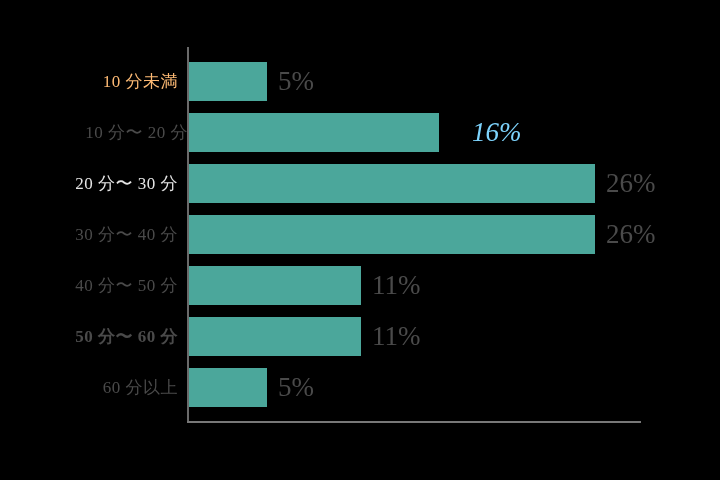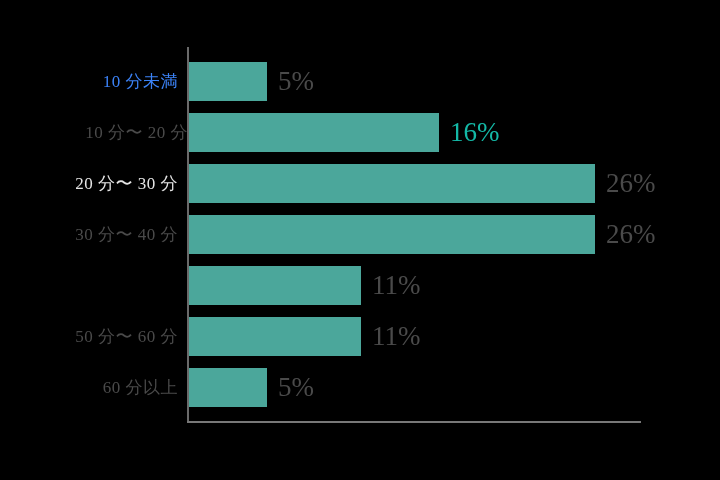--- a/index.html
+++ b/index.html
@@ -78,50 +78,51 @@
 </style>
 </head>
 <body>
 
 <div id="chart-root">
 
   <div class="axis-y"></div>
   <div class="axis-x"></div>
 
   <div class="row" id="row-0" style="top: 62px;">
-    <div class="cat-label" style="color: #3b82f6;">10 分未満</div>
+    <div class="cat-label" style="color: #fdba74;">10 分未満</div>
     <div class="bar" id="bar-0" style="width: 78px; background: rgb(75, 167, 155);"></div>
     <div class="val-label" id="val-0" style="left: 278px; color: rgb(74, 74, 74);">5%</div>
   </div>
 
   <div class="row" id="row-1" style="top: 113px;">
     <div class="cat-label" style="color: rgb(74, 74, 74); margin-left: 10px;">10 分〜 20 分</div>
     <div class="bar" id="bar-1" style="width: 250px; background: rgb(75, 167, 155);"></div>
-    <div class="val-label" id="val-1" style="left: 450px; color: #14b8a6;">16%</div>
+    <div class="val-label" id="val-1" style="left: 472px; color: #7dd3fc; font-style: italic;">16%</div>
   </div>
 
   <div class="row" id="row-2" style="top: 164px;">
     <div class="cat-label" style="color: #e5e5e5;">20 分〜 30 分</div>
     <div class="bar" id="bar-2" style="width: 406px; background: rgb(75, 167, 155);"></div>
     <div class="val-label" id="val-2" style="left: 606px; color: rgb(74, 74, 74);">26%</div>
   </div>
 
   <div class="row" id="row-3" style="top: 215px;">
     <div class="cat-label" style="color: rgb(74, 74, 74);">30 分〜 40 分</div>
     <div class="bar" id="bar-3" style="width: 406px; background: rgb(75, 167, 155);"></div>
     <div class="val-label" id="val-3" style="left: 606px; color: rgb(74, 74, 74);">26%</div>
   </div>
 
   <div class="row" id="row-4" style="top: 266px;">
+    <div class="cat-label" style="color: rgb(74, 74, 74);">40 分〜 50 分</div>
     <div class="bar" id="bar-4" style="width: 172px; background: rgb(75, 167, 155);"></div>
     <div class="val-label" id="val-4" style="left: 372px; color: rgb(74, 74, 74);">11%</div>
   </div>
 
   <div class="row" id="row-5" style="top: 317px;">
-    <div class="cat-label" style="color: rgb(74, 74, 74);">50 分〜 60 分</div>
+    <div class="cat-label" style="color: rgb(74, 74, 74); font-weight: bold;">50 分〜 60 分</div>
     <div class="bar" id="bar-5" style="width: 172px; background: rgb(75, 167, 155);"></div>
     <div class="val-label" id="val-5" style="left: 372px; color: rgb(74, 74, 74);">11%</div>
   </div>
 
   <div class="row" id="row-6" style="top: 368px;">
     <div class="cat-label" style="color: rgb(74, 74, 74);">60 分以上</div>
     <div class="bar" id="bar-6" style="width: 78px; background: rgb(75, 167, 155);"></div>
     <div class="val-label" id="val-6" style="left: 278px; color: rgb(74, 74, 74);">5%</div>
   </div>
 

